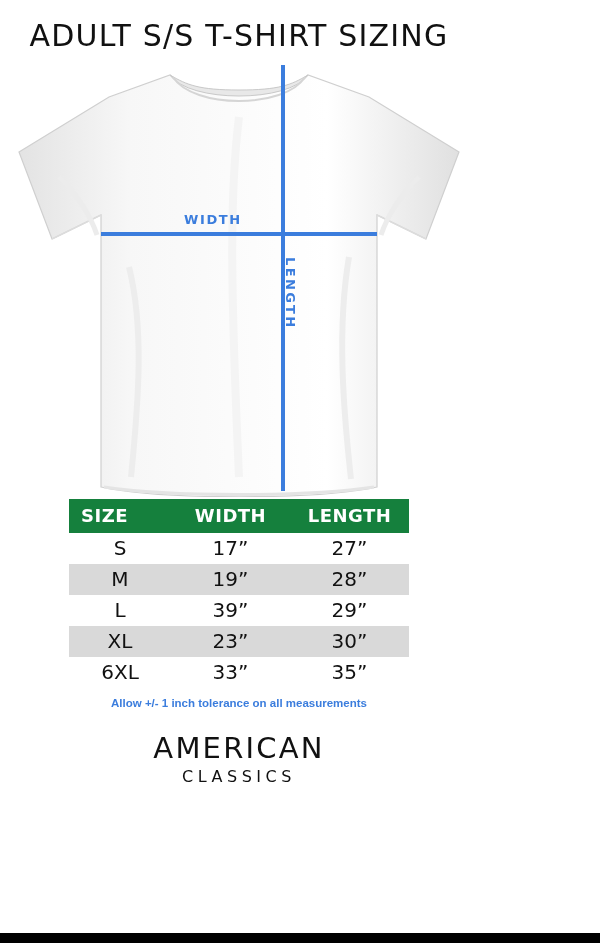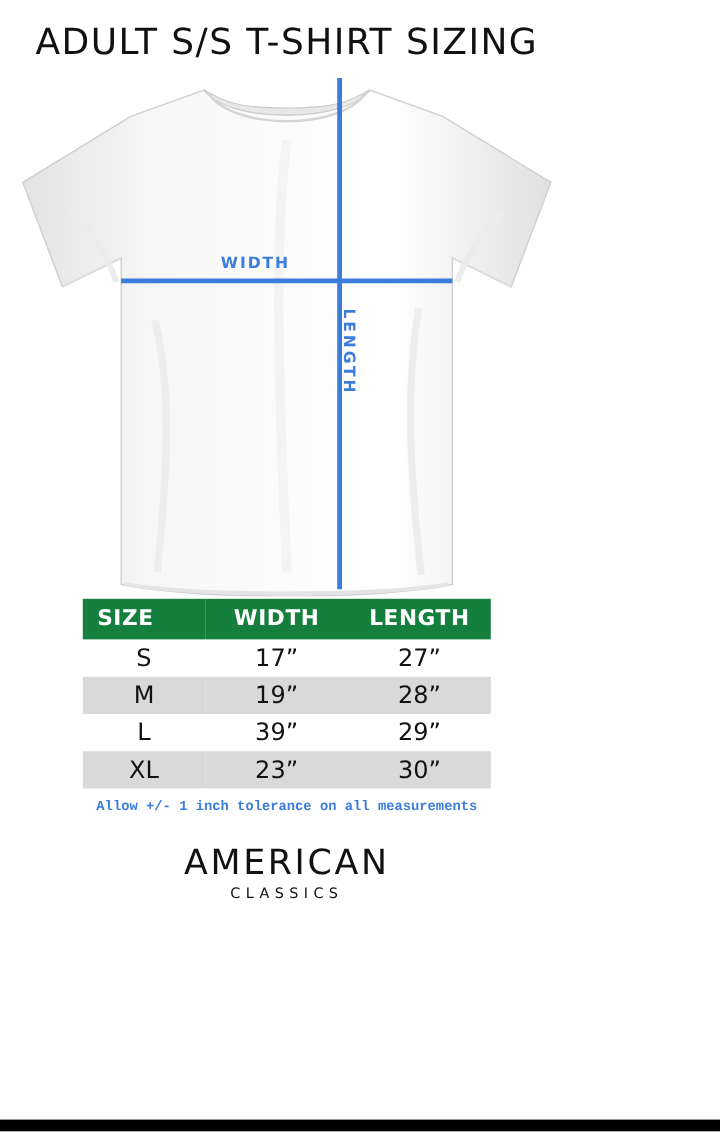--- a/index.html
+++ b/index.html
@@ -108,37 +108,37 @@
   }
   table.size-table tr.even td {
     background: #d9d9d9;
   }
 
   .tolerance {
     margin-top: 9px;
     color: #3b7ddd;
     font-size: 11.5px;
     font-weight: bold;
-    font-family: Liberation Mono, monospace;
+    font-family: Liberation Sans, sans-serif;
   }
 
   
   .brand {
     margin-top: 22px;
     text-align: center;
   }
   .brand-main {
     font-size: 29px;
     letter-spacing: 2.2px;
     color: #111111;
     font-family: "DejaVu Sans", sans-serif;
   }
   .brand-sub {
     margin-top: 2px;
-    font-size: 12px;
+    font-size: 16px;
     letter-spacing: 4.5px;
     color: #111111;
     font-family: "DejaVu Sans", sans-serif;
   }
 
   .bottom-bar {
     position: absolute;
     left: 0;
     bottom: 0;
     width: 600px;
@@ -221,20 +221,25 @@
         <tr class="odd">
           <td>L</td>
           <td>39”</td>
           <td>29”</td>
         </tr>
         <tr class="even">
           <td>XL</td>
           <td>23”</td>
           <td>30”</td>
         </tr>
+        <tr class="odd">
+          <td>6XL</td>
+          <td>33”</td>
+          <td>35”</td>
+        </tr>
       </tbody>
     </table>
   </div>
 
   <div class="tolerance">Allow +/- 1 inch tolerance on all measurements</div>
 
   <div class="brand">
     <div class="brand-main">AMERICAN</div>
     <div class="brand-sub">CLASSICS</div>
   </div>

